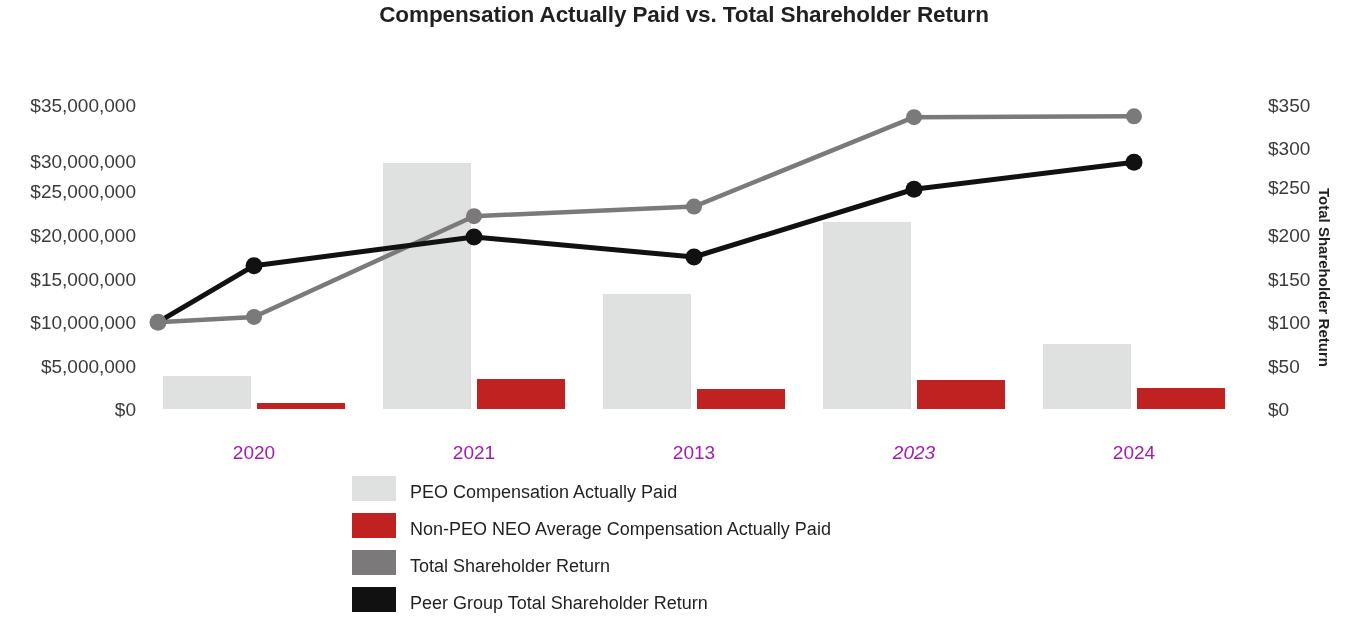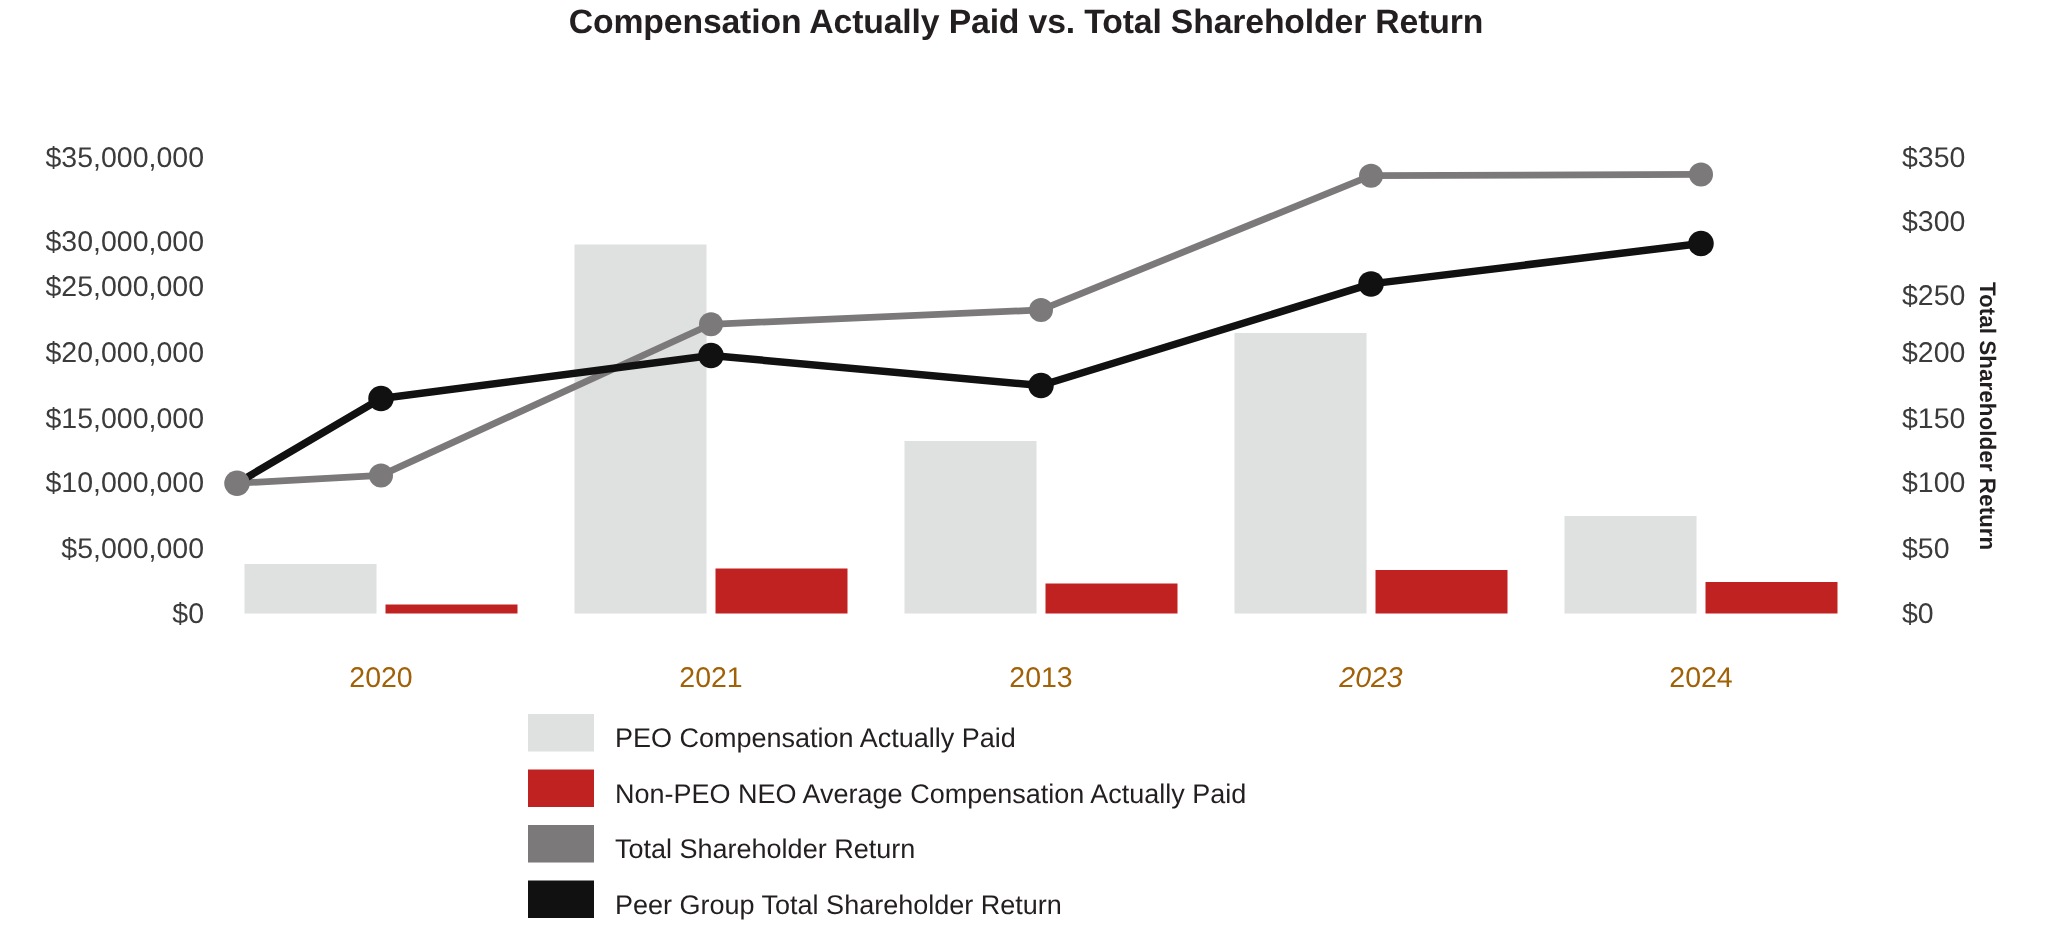--- a/index.html
+++ b/index.html
@@ -51,21 +51,21 @@
     color: #231f20;
     transform: rotate(90deg);
     transform-origin: 0 0;
     white-space: nowrap;
     line-height: 1;
   }
   .x-tick {
     position: absolute;
     top: 443px;
     font-size: 19px;
-    color: #a16207;
+    color: #a21caf;
     text-align: center;
     width: 120px;
     line-height: 1;
   }
   
   #plot-area {
     position: absolute;
     left: 0; top: 0;
     width: 1368px; height: 620px;
   }
@@ -118,21 +118,21 @@
   <div class="axis-label left" style="top:152px;">$30,000,000</div>
   <div class="axis-label left" style="top:182px;">$25,000,000</div>
   <div class="axis-label left" style="top:226px;">$20,000,000</div>
   <div class="axis-label left" style="top:270px;">$15,000,000</div>
   <div class="axis-label left" style="top:313px;">$10,000,000</div>
   <div class="axis-label left" style="top:357px;">$5,000,000</div>
   <div class="axis-label left" style="top:400px;">$0</div>
 
   <div class="axis-label right" style="top:96px;">$350</div>
   <div class="axis-label right" style="top:139px;">$300</div>
-  <div class="axis-label right" style="top:188px;">$250</div>
+  <div class="axis-label right" style="top:178px;">$250</div>
   <div class="axis-label right" style="top:226px;">$200</div>
   <div class="axis-label right" style="top:270px;">$150</div>
   <div class="axis-label right" style="top:313px;">$100</div>
   <div class="axis-label right" style="top:357px;">$50</div>
   <div class="axis-label right" style="top:400px;">$0</div>
 
   <div id="right-axis-title">Total Shareholder Return</div>
 
   <div id="plot-area">
       <div class="bar peo" style="left: 163px; width: 88px; bottom: 211px; height: 33.0057px; background: rgb(223, 224, 224);"></div>

